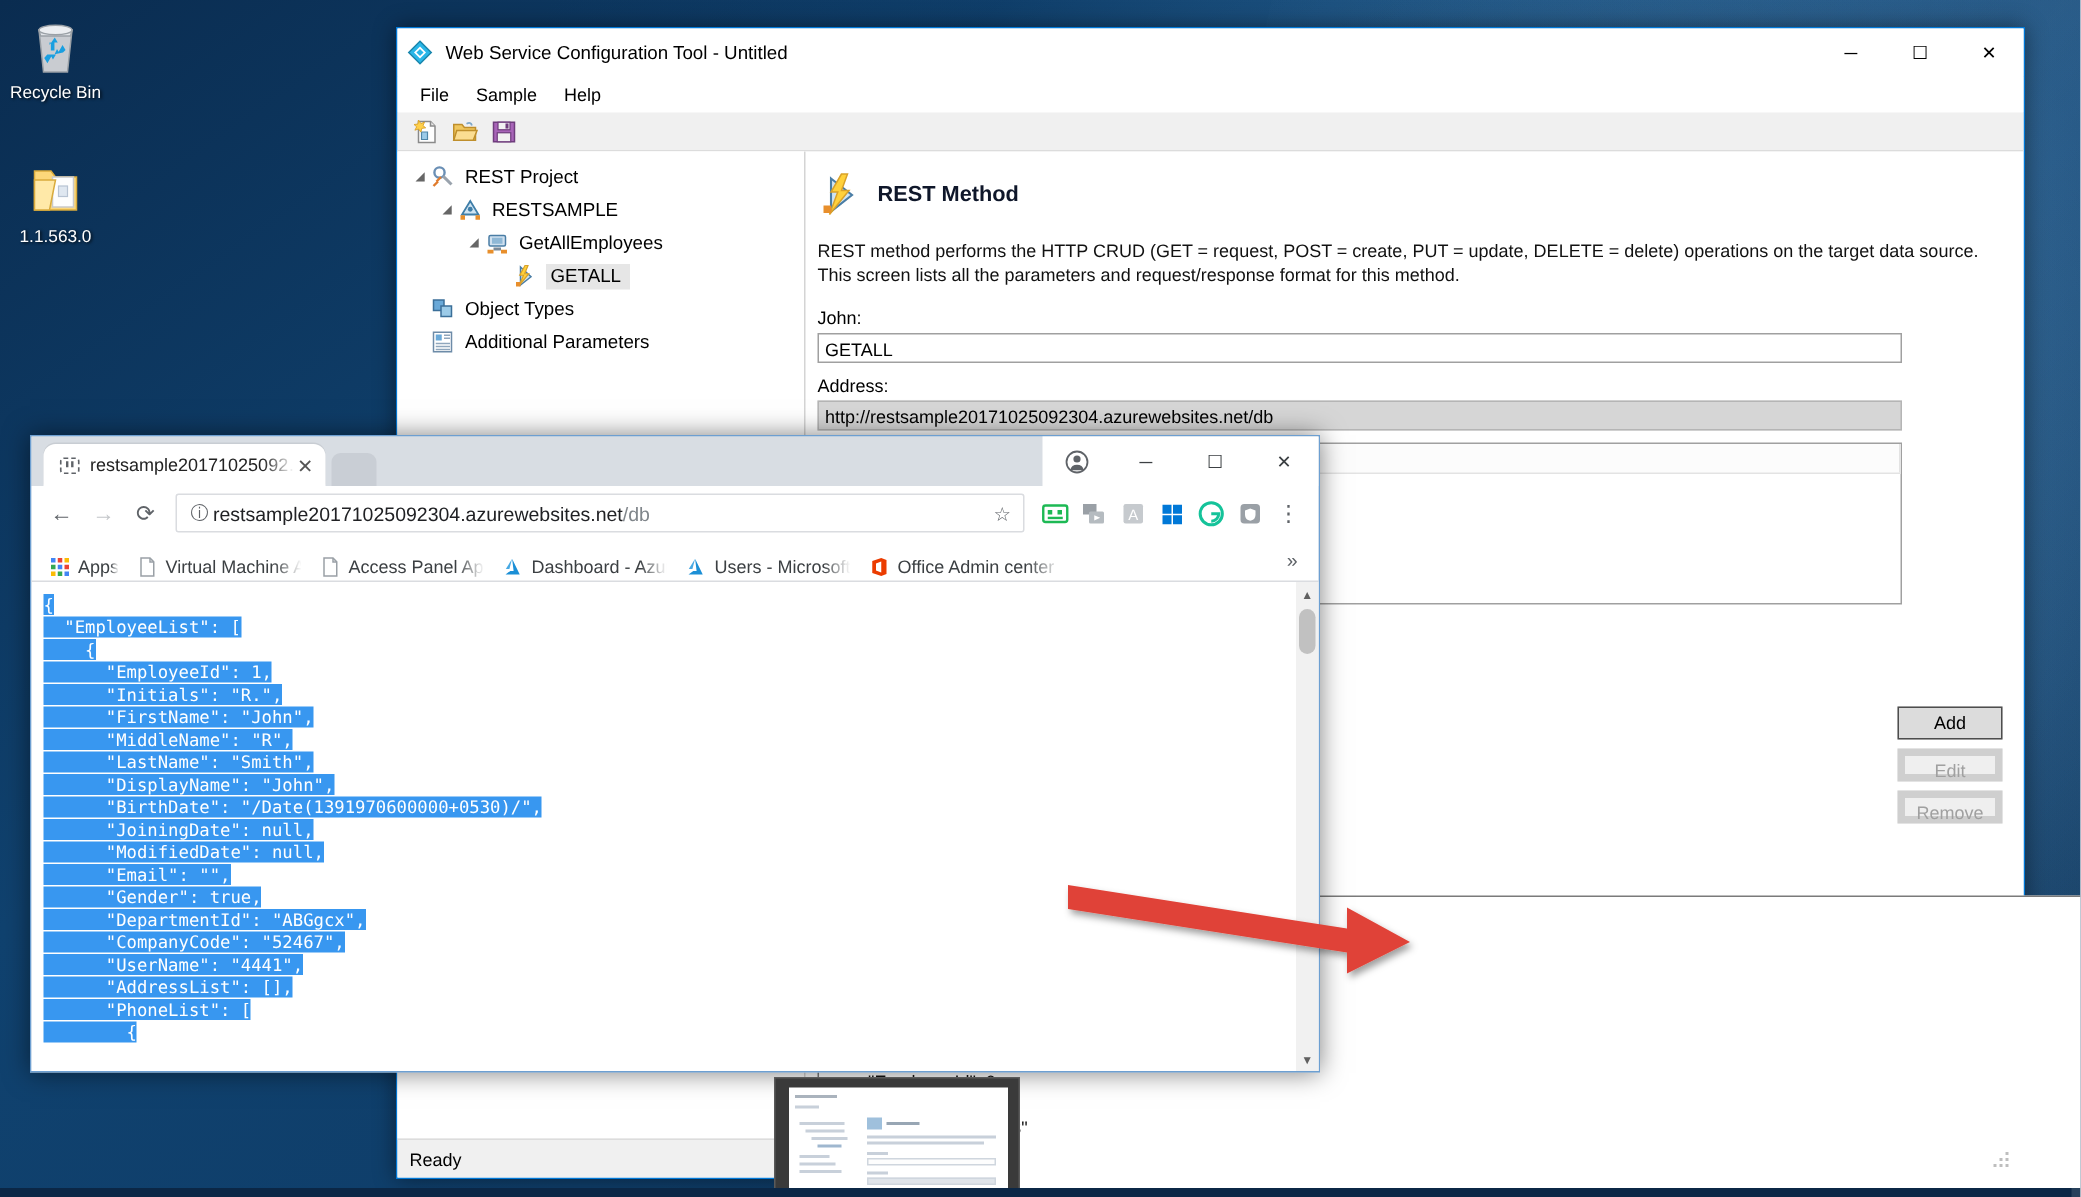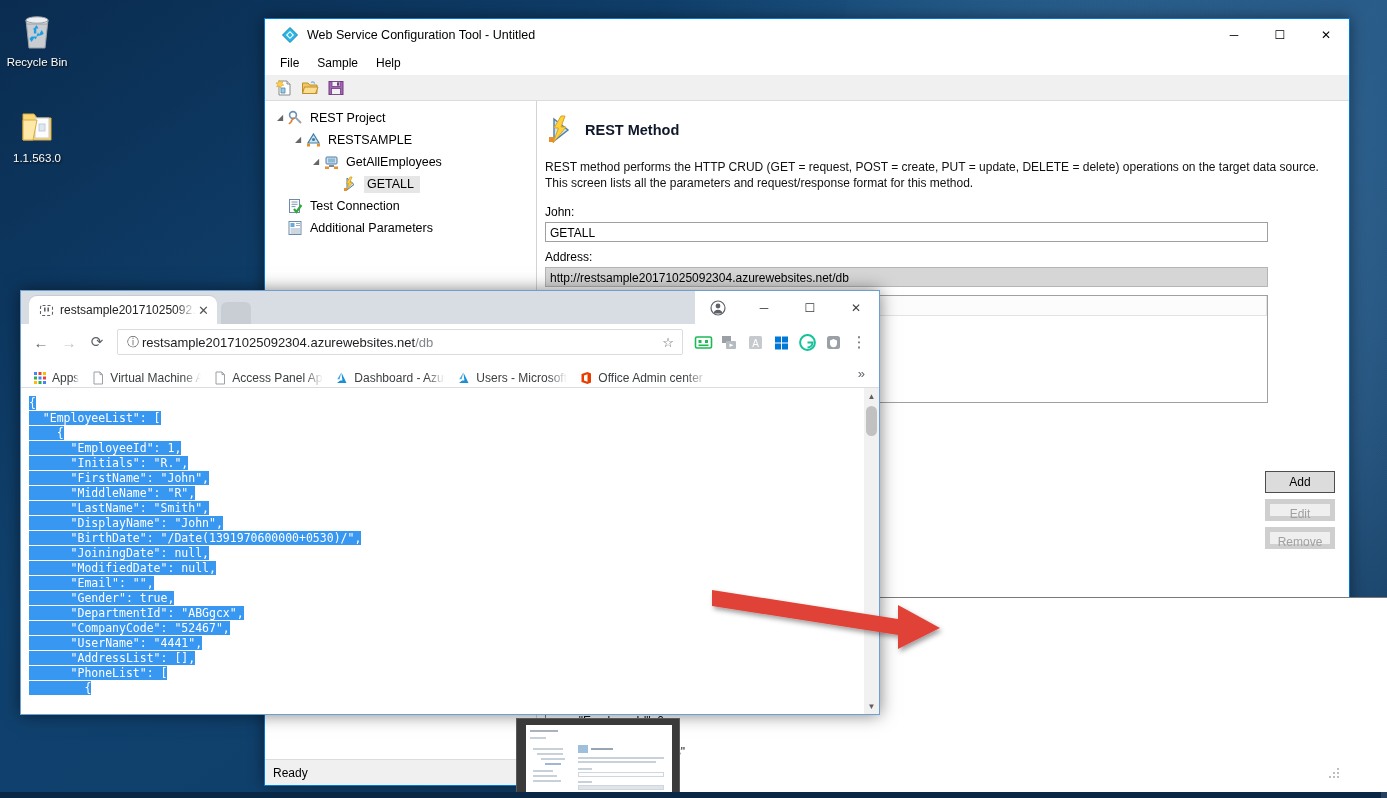--- a/index.html
+++ b/index.html
@@ -48,21 +48,21 @@
   
   #cfg-window {
     left: 264px; top: 18px; width: 1086px; height: 768px;
     border: 1px solid #0078d7;
     box-shadow: 0 0 14px rgba(0,0,0,.45);
     z-index: 5;
     display: flex; flex-direction: column;
   }
   #cfg-title {
     height: 32px; display: flex; align-items: center;
-    background: #fff; padding-left: 16px;
+    background: #fff; padding-left: 6px;
   }
   #cfg-title .tt-icon { width: 18px; height: 18px; margin-right: 8px; flex: 0 0 auto; }
   #cfg-title .tt-text { font-size: 12.5px; color: #000; }
   .winbtns { margin-left: auto; display: flex; height: 32px; }
   .winbtn {
     width: 46px; height: 32px; display: flex; align-items: center; justify-content: center;
     font-size: 12px; color: #000;
   }
 
   #cfg-menu {
@@ -354,31 +354,30 @@
           <span class="ticon">
             <svg width="17" height="16" viewBox="0 0 17 16">
               <path d="M6 2 L13 8.5 L6 14 Z" fill="#cfe4f2" stroke="#4a7da5" stroke-width="1"></path>
               <path d="M9 1 L5.5 7.5 L8 7.5 L5 14.5 L11.5 6.5 L8.8 6.5 L11 1 Z" fill="#ffd13b" stroke="#d9a22a" stroke-width="0.8"></path>
               <rect x="3" y="12" width="3" height="3" fill="#e88f2c"></rect>
             </svg>
           </span>
           <span class="tlabel">GETALL</span>
         </div>
 
-
         <div class="tnode" style="padding-left:22px;">
           <span class="ticon">
             <svg width="17" height="16" viewBox="0 0 17 16">
-              <rect x="2.5" y="1.5" width="10" height="13" fill="#fff" stroke="#6d8ba8" stroke-width="1"></rect>
-              <path d="M4.5 4 h6 M4.5 6.3 h6 M4.5 8.6 h4" stroke="#6d8ba8" stroke-width="0.9"></path>
-              <path d="M7 11 l2.4 3 l5 -7" fill="none" stroke="#2eaa3c" stroke-width="2.2"></path>
+              <rect x="2" y="2" width="7" height="7" fill="#6aa9d8" stroke="#3b6f99" stroke-width="1"></rect>
+              <rect x="7" y="6" width="7" height="7" fill="#9ccbe8" stroke="#3b6f99" stroke-width="1"></rect>
             </svg>
           </span>
-          <span class="tlabel">Test Connection</span>
-        </div>
+          <span class="tlabel">Object Types</span>
+        </div>
+
 
         <div class="tnode" style="padding-left:22px;">
           <span class="ticon">
             <svg width="17" height="16" viewBox="0 0 17 16">
               <rect x="2" y="1.5" width="12" height="13" fill="#fff" stroke="#6d8ba8" stroke-width="1"></rect>
               <rect x="3.5" y="3" width="4" height="4" fill="#6aa9d8"></rect>
               <path d="M9 3.5 h4 M9 5.5 h4 M3.5 9 h9.5 M3.5 11 h9.5 M3.5 13 h9.5" stroke="#8fa6bc" stroke-width="0.9"></path>
             </svg>
           </span>
           <span class="tlabel">Additional Parameters</span>

